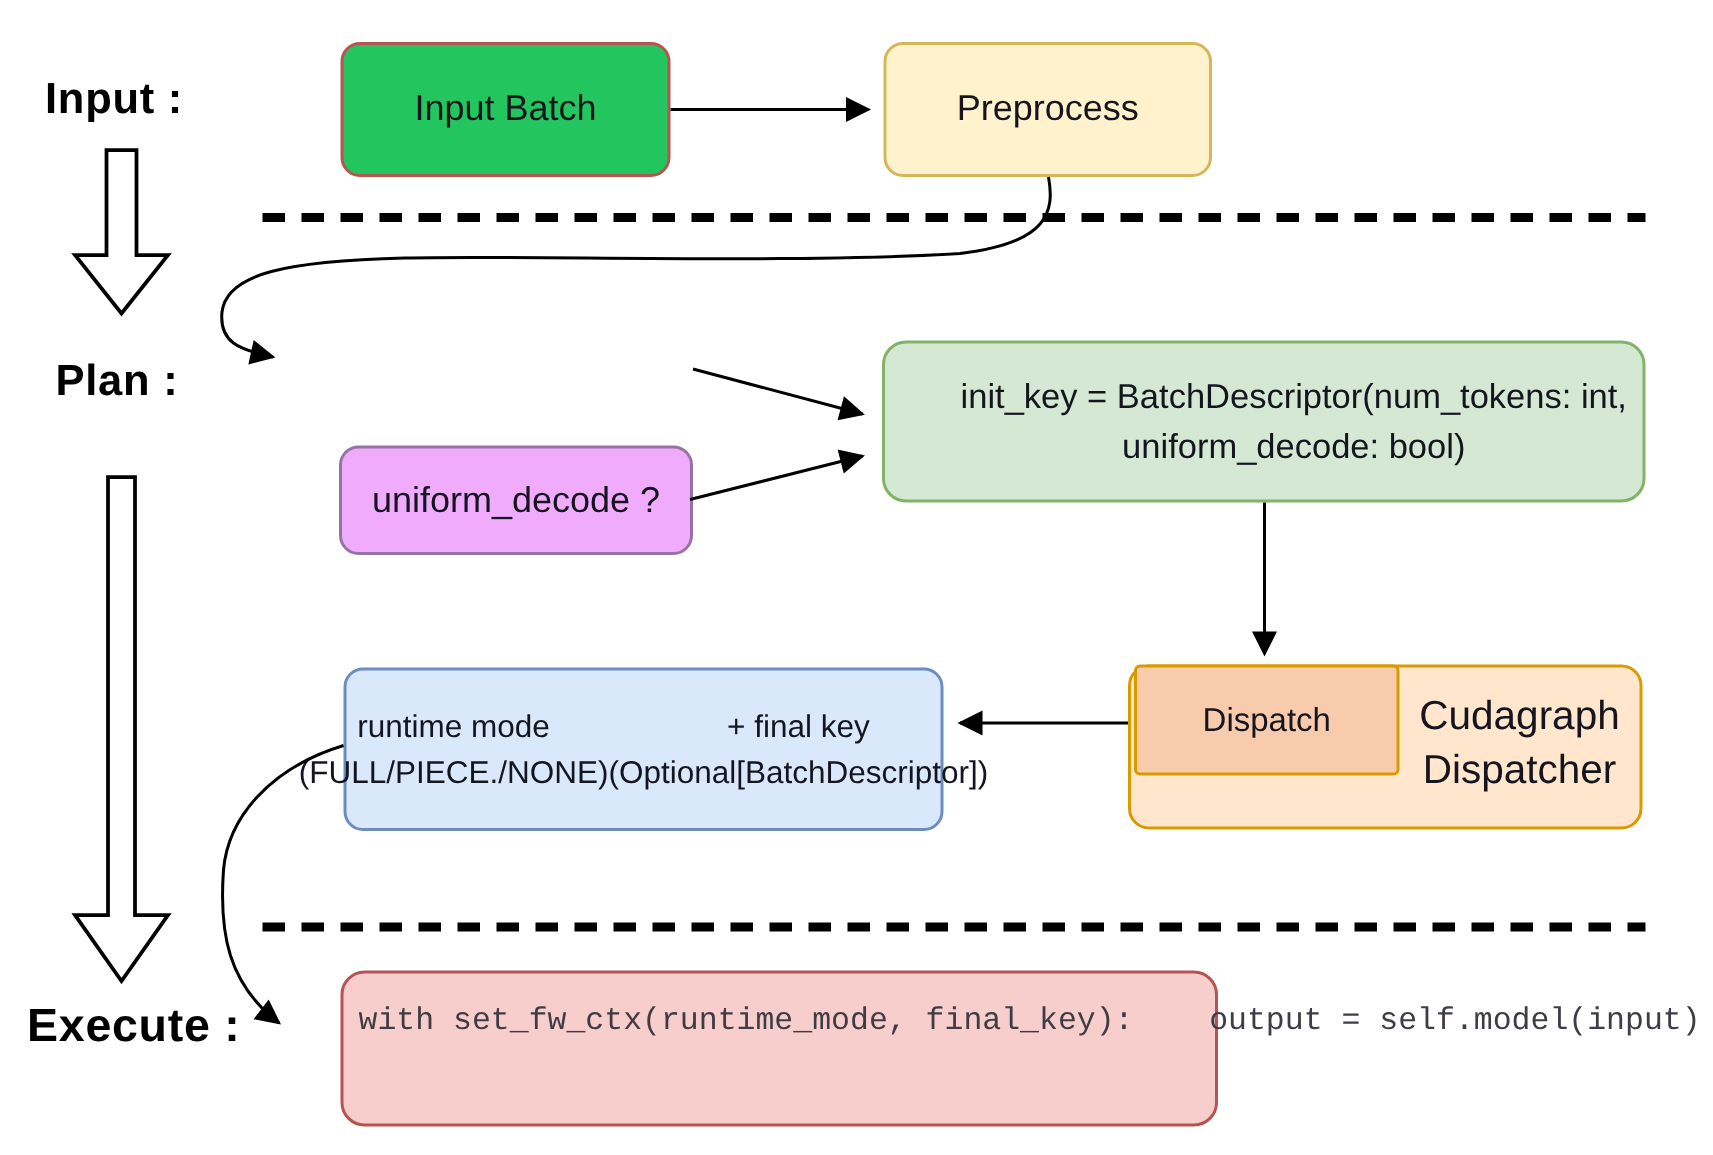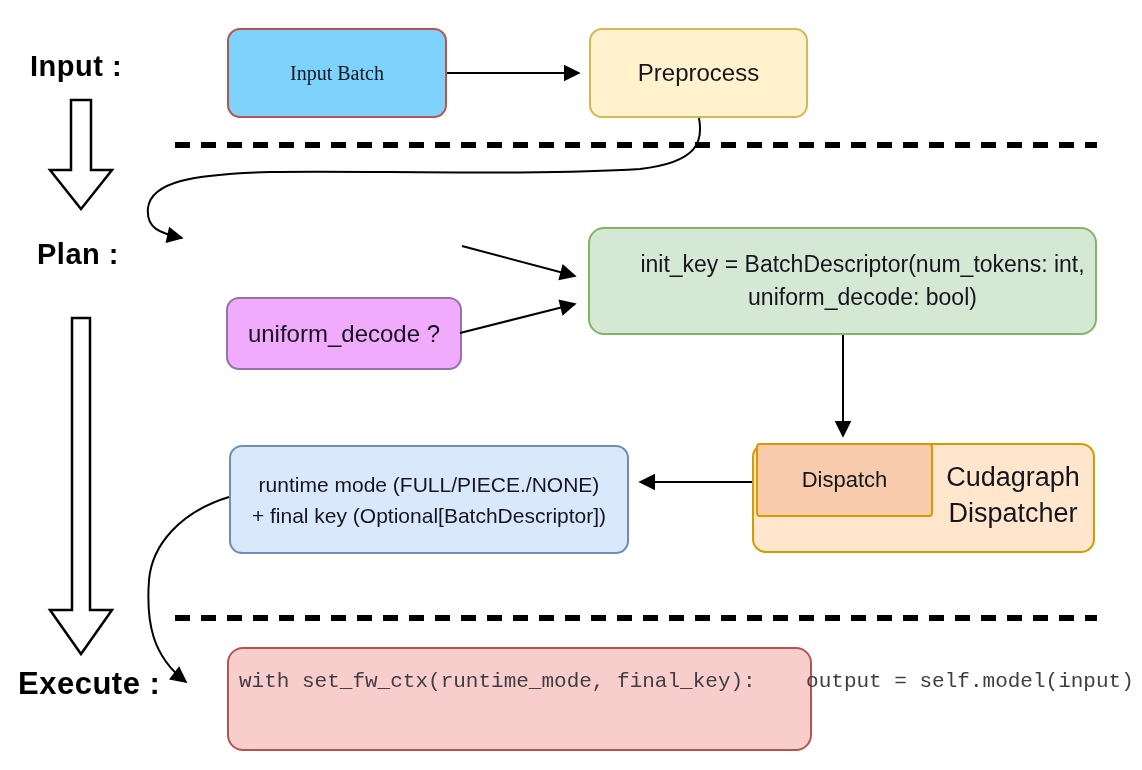--- a/index.html
+++ b/index.html
@@ -11,41 +11,41 @@
     position:absolute;font-weight:bold;color:#000;
     font-size:29px;letter-spacing:0.5px;white-space:nowrap;
   }
   .node{
     position:absolute;box-sizing:border-box;border:2px solid;
     border-radius:13px;display:flex;align-items:center;justify-content:center;
     text-align:center;color:#15151f;
   }
   .node .tline{display:block;}
   #node-input-batch{left:227px;top:28px;width:220px;height:90px;
-    background:#7dd3fc;border-color:#B85450;font-size:20px;font-family:Liberation Serif, serif;}
+    background:#22c55e;border-color:#B85450;font-size:24px;}
   #node-preprocess{left:589px;top:28px;width:219px;height:90px;
     background:#FFF2CC;border-color:#D6B656;font-size:24px;}
   #node-cg-padding{left:226px;top:209px;width:236px;height:73px;
     background:#E1D5E7;border-color:#9673A6;font-size:24px;}
   #node-uniform-decode{left:226px;top:297px;width:236px;height:73px;
     background:#f0abfc;border-color:#9673A6;font-size:24px;}
   #node-init-key{left:588px;top:227px;width:509px;height:108px;
     background:#D5E8D4;border-color:#82B366;font-size:23px;line-height:33px;border-radius:16px;
     flex-direction:column;padding-left:40px;}
   #node-cudagraph{left:752px;top:443px;width:343px;height:110px;
     background:#FFE6CC;border-color:#D79B00;border-radius:14px;}
   #node-dispatch{left:756px;top:443px;width:177px;height:74px;
     background:#F8CBAD;border-color:#D79B00;font-size:22px;border-radius:4px;}
   #cudagraph-label{
     position:absolute;left:928px;top:459px;width:170px;text-align:center;
     font-size:27px;line-height:36px;color:#15151f;
   }
   #node-runtime-mode{left:229px;top:445px;width:400px;height:109px;
     background:#DAE8FC;border-color:#6C8EBF;font-size:21px;line-height:31px;
-    flex-direction:column;}
+    flex-direction:row;}
   #node-execute-code{left:227px;top:647px;width:585px;height:104px;
     background:#F8CECC;border-color:#B85450;border-radius:16px;
     align-items:flex-start;justify-content:flex-start;flex-direction:row;
     padding:16px 0 0 10px;
     font-family:"Liberation Mono","DejaVu Sans Mono",monospace;
     font-size:21px;line-height:34px;color:#403c45;text-align:left;}
   #node-execute-code .tline{white-space:pre;}
   #connector-layer{position:absolute;left:0;top:0;pointer-events:none;}
 </style>
 </head>

